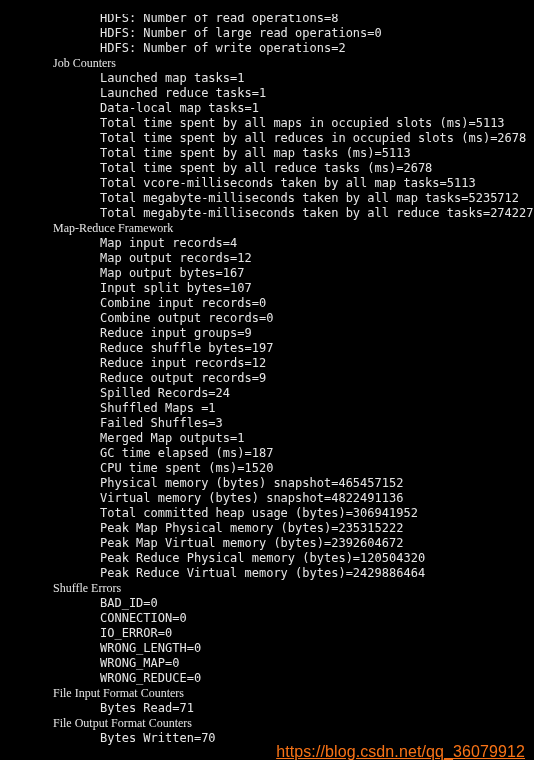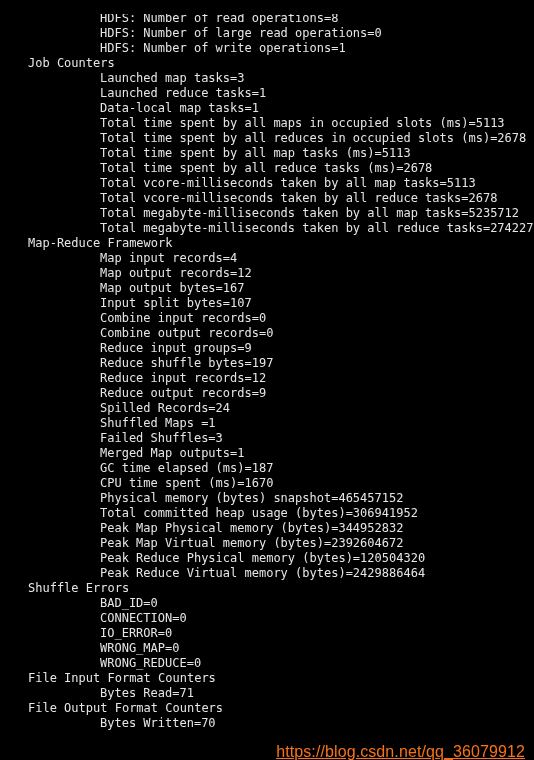--- a/index.html
+++ b/index.html
@@ -42,21 +42,22 @@
     line-height: 15px;
     font-size: 12px;
     letter-spacing: 0px;
     color: #e6e6e6;
     white-space: pre;
     font-family: "DejaVu Sans Mono", "Liberation Mono", monospace;
   }
 
   
   .line.group {
-    padding-left: 28px;
+    padding-left: 53px;
+    font-family: Liberation Serif, serif;
   }
 
   
   .line.counter {
     padding-left: 100px;
   }
 
   #watermark {
     position: absolute;
     right: 9px;
@@ -71,60 +72,61 @@
     text-decoration: underline;
   }
 </style>
 </head>
 <body>
 
 <div id="terminal">
   <div class="console-lines" id="console-lines">
       <span class="line counter">HDFS: Number of read operations=8</span>
       <span class="line counter">HDFS: Number of large read operations=0</span>
-      <span class="line counter">HDFS: Number of write operations=1</span>
+      <span class="line counter">HDFS: Number of write operations=2</span>
       <span class="line group">Job Counters</span>
-      <span class="line counter">Launched map tasks=3</span>
+      <span class="line counter">Launched map tasks=1</span>
       <span class="line counter">Launched reduce tasks=1</span>
       <span class="line counter">Data-local map tasks=1</span>
       <span class="line counter">Total time spent by all maps in occupied slots (ms)=5113</span>
       <span class="line counter">Total time spent by all reduces in occupied slots (ms)=2678</span>
       <span class="line counter">Total time spent by all map tasks (ms)=5113</span>
       <span class="line counter">Total time spent by all reduce tasks (ms)=2678</span>
       <span class="line counter">Total vcore-milliseconds taken by all map tasks=5113</span>
-      <span class="line counter">Total vcore-milliseconds taken by all reduce tasks=2678</span>
       <span class="line counter">Total megabyte-milliseconds taken by all map tasks=5235712</span>
       <span class="line counter">Total megabyte-milliseconds taken by all reduce tasks=2742272</span>
       <span class="line group">Map-Reduce Framework</span>
       <span class="line counter">Map input records=4</span>
       <span class="line counter">Map output records=12</span>
       <span class="line counter">Map output bytes=167</span>
       <span class="line counter">Input split bytes=107</span>
       <span class="line counter">Combine input records=0</span>
       <span class="line counter">Combine output records=0</span>
       <span class="line counter">Reduce input groups=9</span>
       <span class="line counter">Reduce shuffle bytes=197</span>
       <span class="line counter">Reduce input records=12</span>
       <span class="line counter">Reduce output records=9</span>
       <span class="line counter">Spilled Records=24</span>
       <span class="line counter">Shuffled Maps =1</span>
       <span class="line counter">Failed Shuffles=3</span>
       <span class="line counter">Merged Map outputs=1</span>
       <span class="line counter">GC time elapsed (ms)=187</span>
-      <span class="line counter">CPU time spent (ms)=1670</span>
+      <span class="line counter">CPU time spent (ms)=1520</span>
       <span class="line counter">Physical memory (bytes) snapshot=465457152</span>
+      <span class="line counter">Virtual memory (bytes) snapshot=4822491136</span>
       <span class="line counter">Total committed heap usage (bytes)=306941952</span>
-      <span class="line counter">Peak Map Physical memory (bytes)=344952832</span>
+      <span class="line counter">Peak Map Physical memory (bytes)=235315222</span>
       <span class="line counter">Peak Map Virtual memory (bytes)=2392604672</span>
       <span class="line counter">Peak Reduce Physical memory (bytes)=120504320</span>
       <span class="line counter">Peak Reduce Virtual memory (bytes)=2429886464</span>
       <span class="line group">Shuffle Errors</span>
       <span class="line counter">BAD_ID=0</span>
       <span class="line counter">CONNECTION=0</span>
       <span class="line counter">IO_ERROR=0</span>
+      <span class="line counter">WRONG_LENGTH=0</span>
       <span class="line counter">WRONG_MAP=0</span>
       <span class="line counter">WRONG_REDUCE=0</span>
       <span class="line group">File Input Format Counters</span>
       <span class="line counter">Bytes Read=71</span>
       <span class="line group">File Output Format Counters</span>
       <span class="line counter">Bytes Written=70</span>
     </div>
   <div id="watermark">https://blog.csdn.net/qq_36079912</div>
 </div>
 

